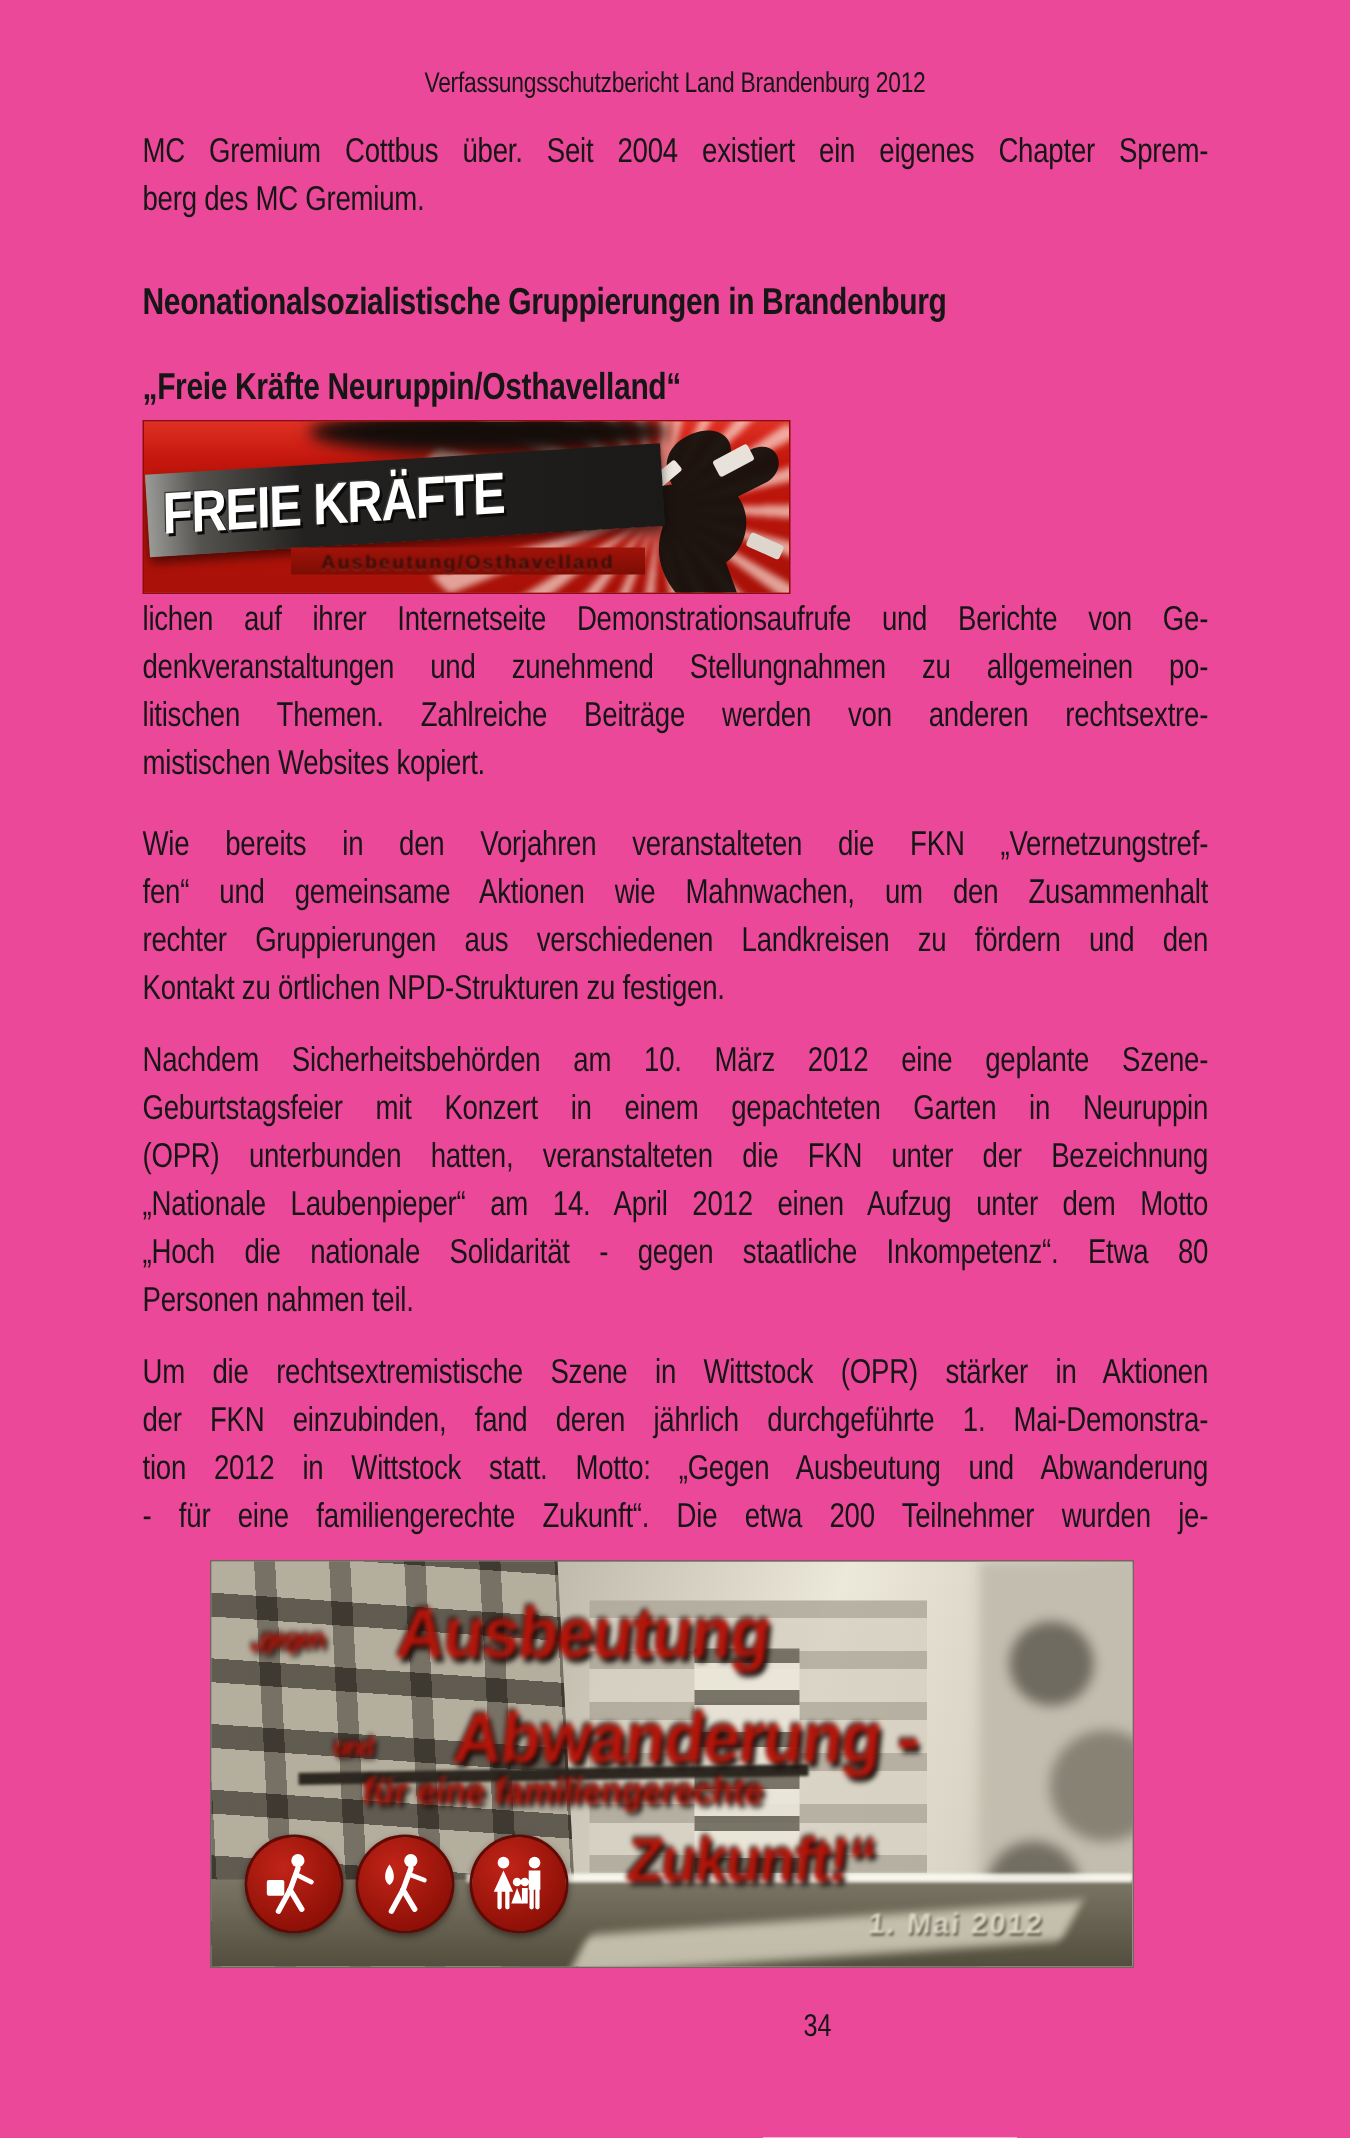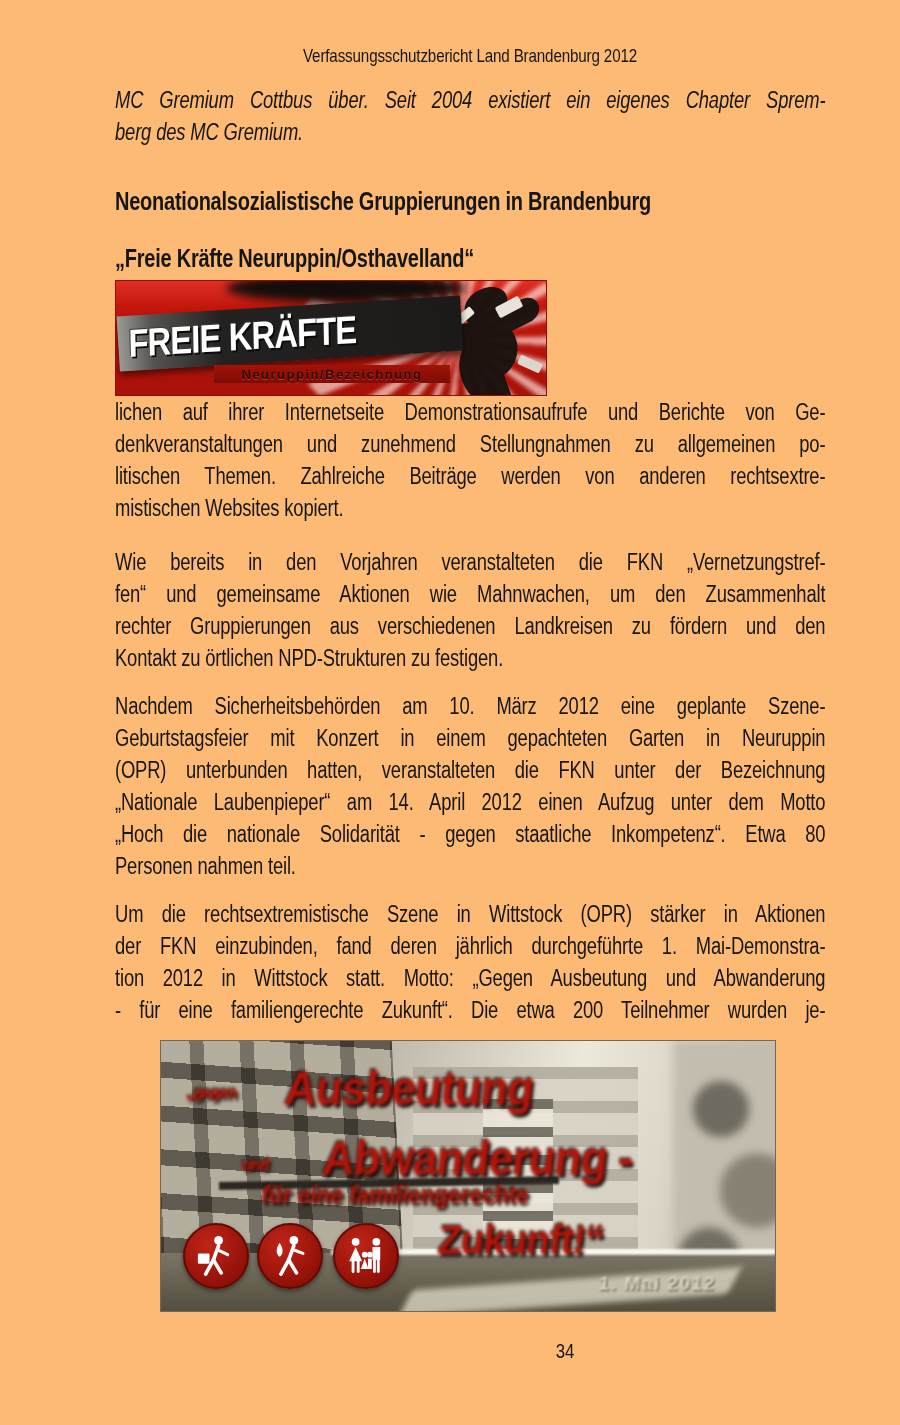--- a/index.html
+++ b/index.html
@@ -1,37 +1,37 @@
 <!DOCTYPE html>
 <html><head>
 <meta charset="utf-8">
 <style>
   * { margin:0; padding:0; box-sizing:border-box; }
   html,body { background:#ffffff; }
   .page {
-    position:relative; width:900px; height:1425px; background:#fdba74;
-    font-family:"Liberation Sans", sans-serif; color:#161616; overflow:hidden;padding-left:20px;
+    position:relative; width:900px; height:1425px; background:#ec4899;
+    font-family:"Liberation Sans", sans-serif; color:#161616; overflow:hidden;
   }
   
   .runhead { padding-top:44px; }
   .runhead-inner {
     width:1125px; transform:scaleX(0.8); transform-origin:0 0;
     text-align:center; font-size:19px; line-height:24px; letter-spacing:-0.2px;
   }
   
   .content { margin:0 95px; width:710px; }
   .line {
     font-size:23px; line-height:32px; height:32px; overflow:hidden;
     letter-spacing:-0.2px; text-align:justify; text-align-last:justify;
     transform:scaleX(0.8); transform-origin:0 0; white-space:normal;
   }
   .line.w { width:888px; }
   .line.n { width:330px; }
   .line.last { text-align-last:left; }
-  .p1 { margin-top:24px;font-style:italic; }
+  .p1 { margin-top:24px; }
   h2.sect, h3.sub {
     font-size:25px; line-height:30px; font-weight:bold; letter-spacing:-0.3px;
     width:888px; transform:scaleX(0.8); transform-origin:0 0; white-space:nowrap;
   }
   h2.sect { margin-top:38px; }
   h3.sub  { margin-top:27px; }
   .para { margin-top:16px; }
   .para.m18 { margin-top:22px; }
   
   .pic-row { margin-top:7px; display:flex; align-items:flex-start; }
@@ -188,21 +188,21 @@
           <path d="M82,8 C97,2 112,10 106,26 L122,18 C138,12 146,30 132,40 L112,50 C122,64 118,84 104,94 L112,116 L72,116 C60,102 56,86 62,70 L44,62 C34,56 42,40 54,44 L68,42 C60,28 66,14 82,8 Z" fill="#17120e" opacity="0.96"></path>
           <rect x="96" y="20" width="26" height="12" rx="2" fill="#e9e2da" transform="rotate(-28 109 26)"></rect>
           <rect x="118" y="78" width="24" height="10" rx="2" fill="#ded6cc" transform="rotate(24 130 83)"></rect>
           <rect x="56" y="30" width="18" height="9" rx="2" fill="#efe8e0" transform="rotate(-40 65 34)"></rect>
           <rect x="44" y="48" width="14" height="8" rx="2" fill="#e5ddd4" transform="rotate(18 51 52)"></rect>
         </svg>
         <div class="band">
           <span class="band-title">FREIE KRÄFTE</span>
         </div>
         <div class="subbar">
-          <span class="subtxt">Neuruppin/Bezeichnung</span>
+          <span class="subtxt">Ausbeutung/Osthavelland</span>
         </div>
       </div>
 
     </div>
 
     <div>
       <div class="line w">lichen auf ihrer Internetseite Demonstrationsaufrufe und Berichte von Ge-</div>
       <div class="line w">denkveranstaltungen und zunehmend Stellungnahmen zu allgemeinen po-</div>
       <div class="line w">litischen Themen. Zahlreiche Beiträge werden von anderen rechtsextre-</div>
       <div class="line w last">mistischen Websites kopiert.</div>

